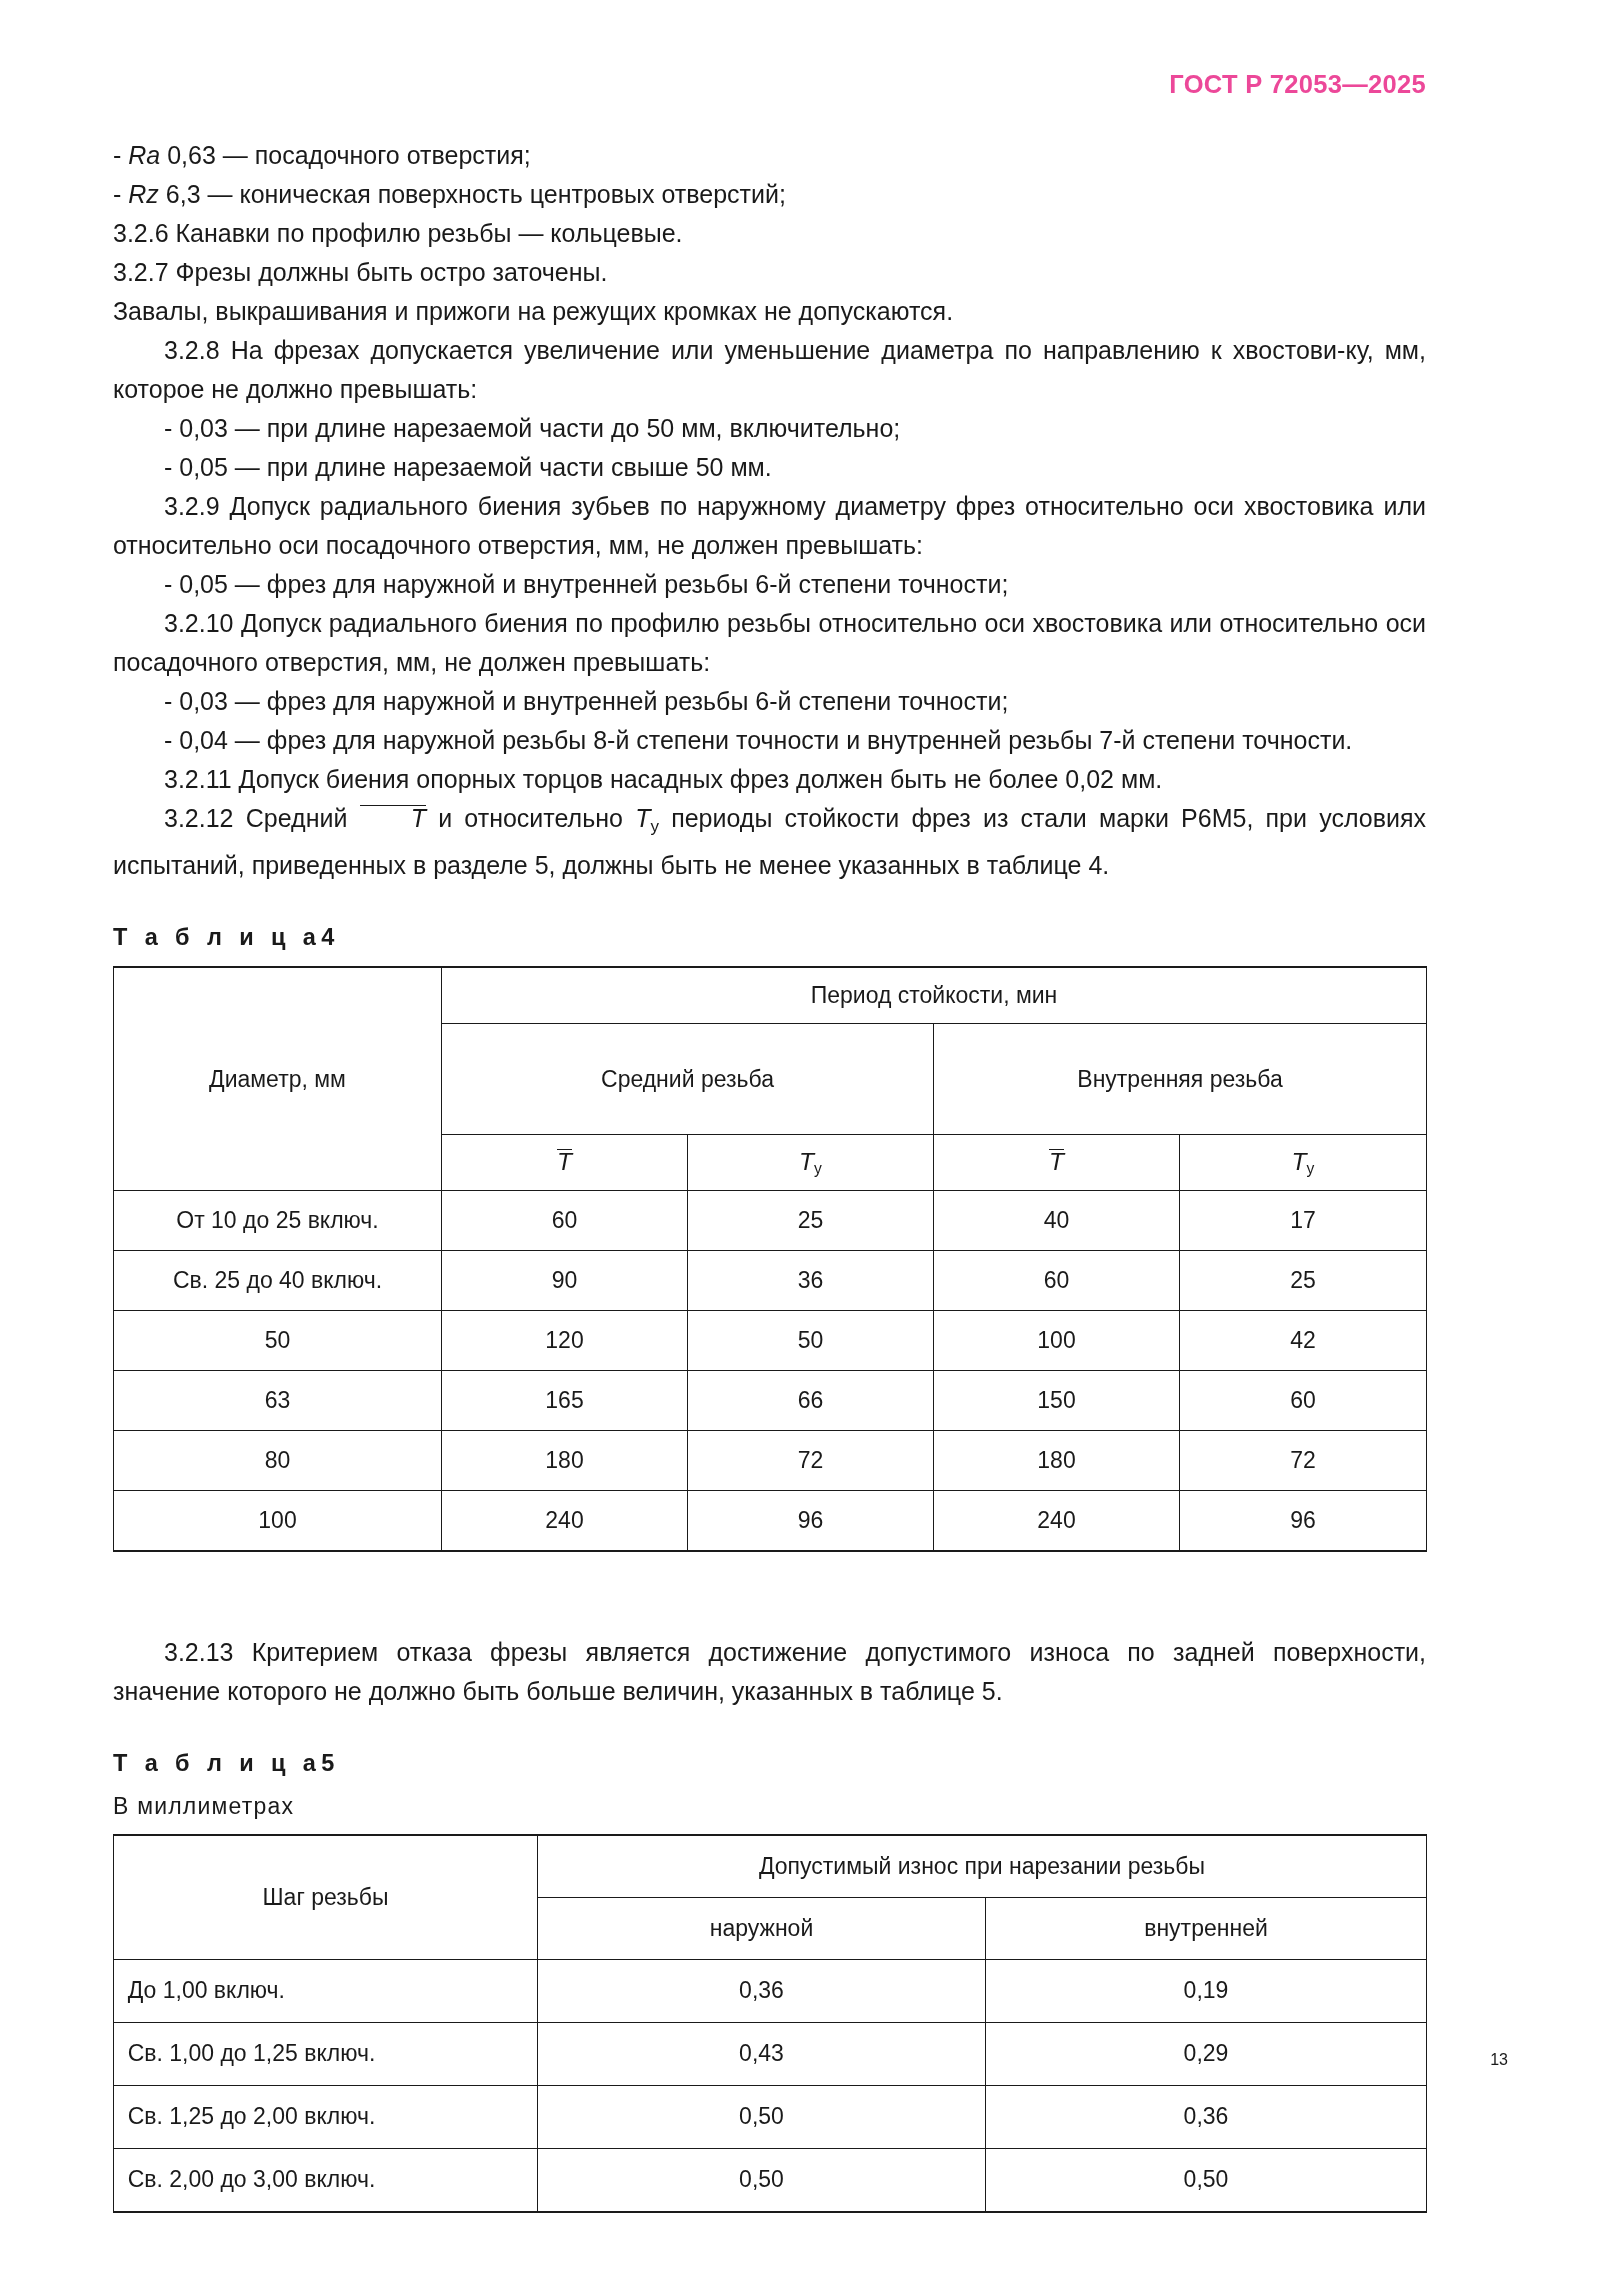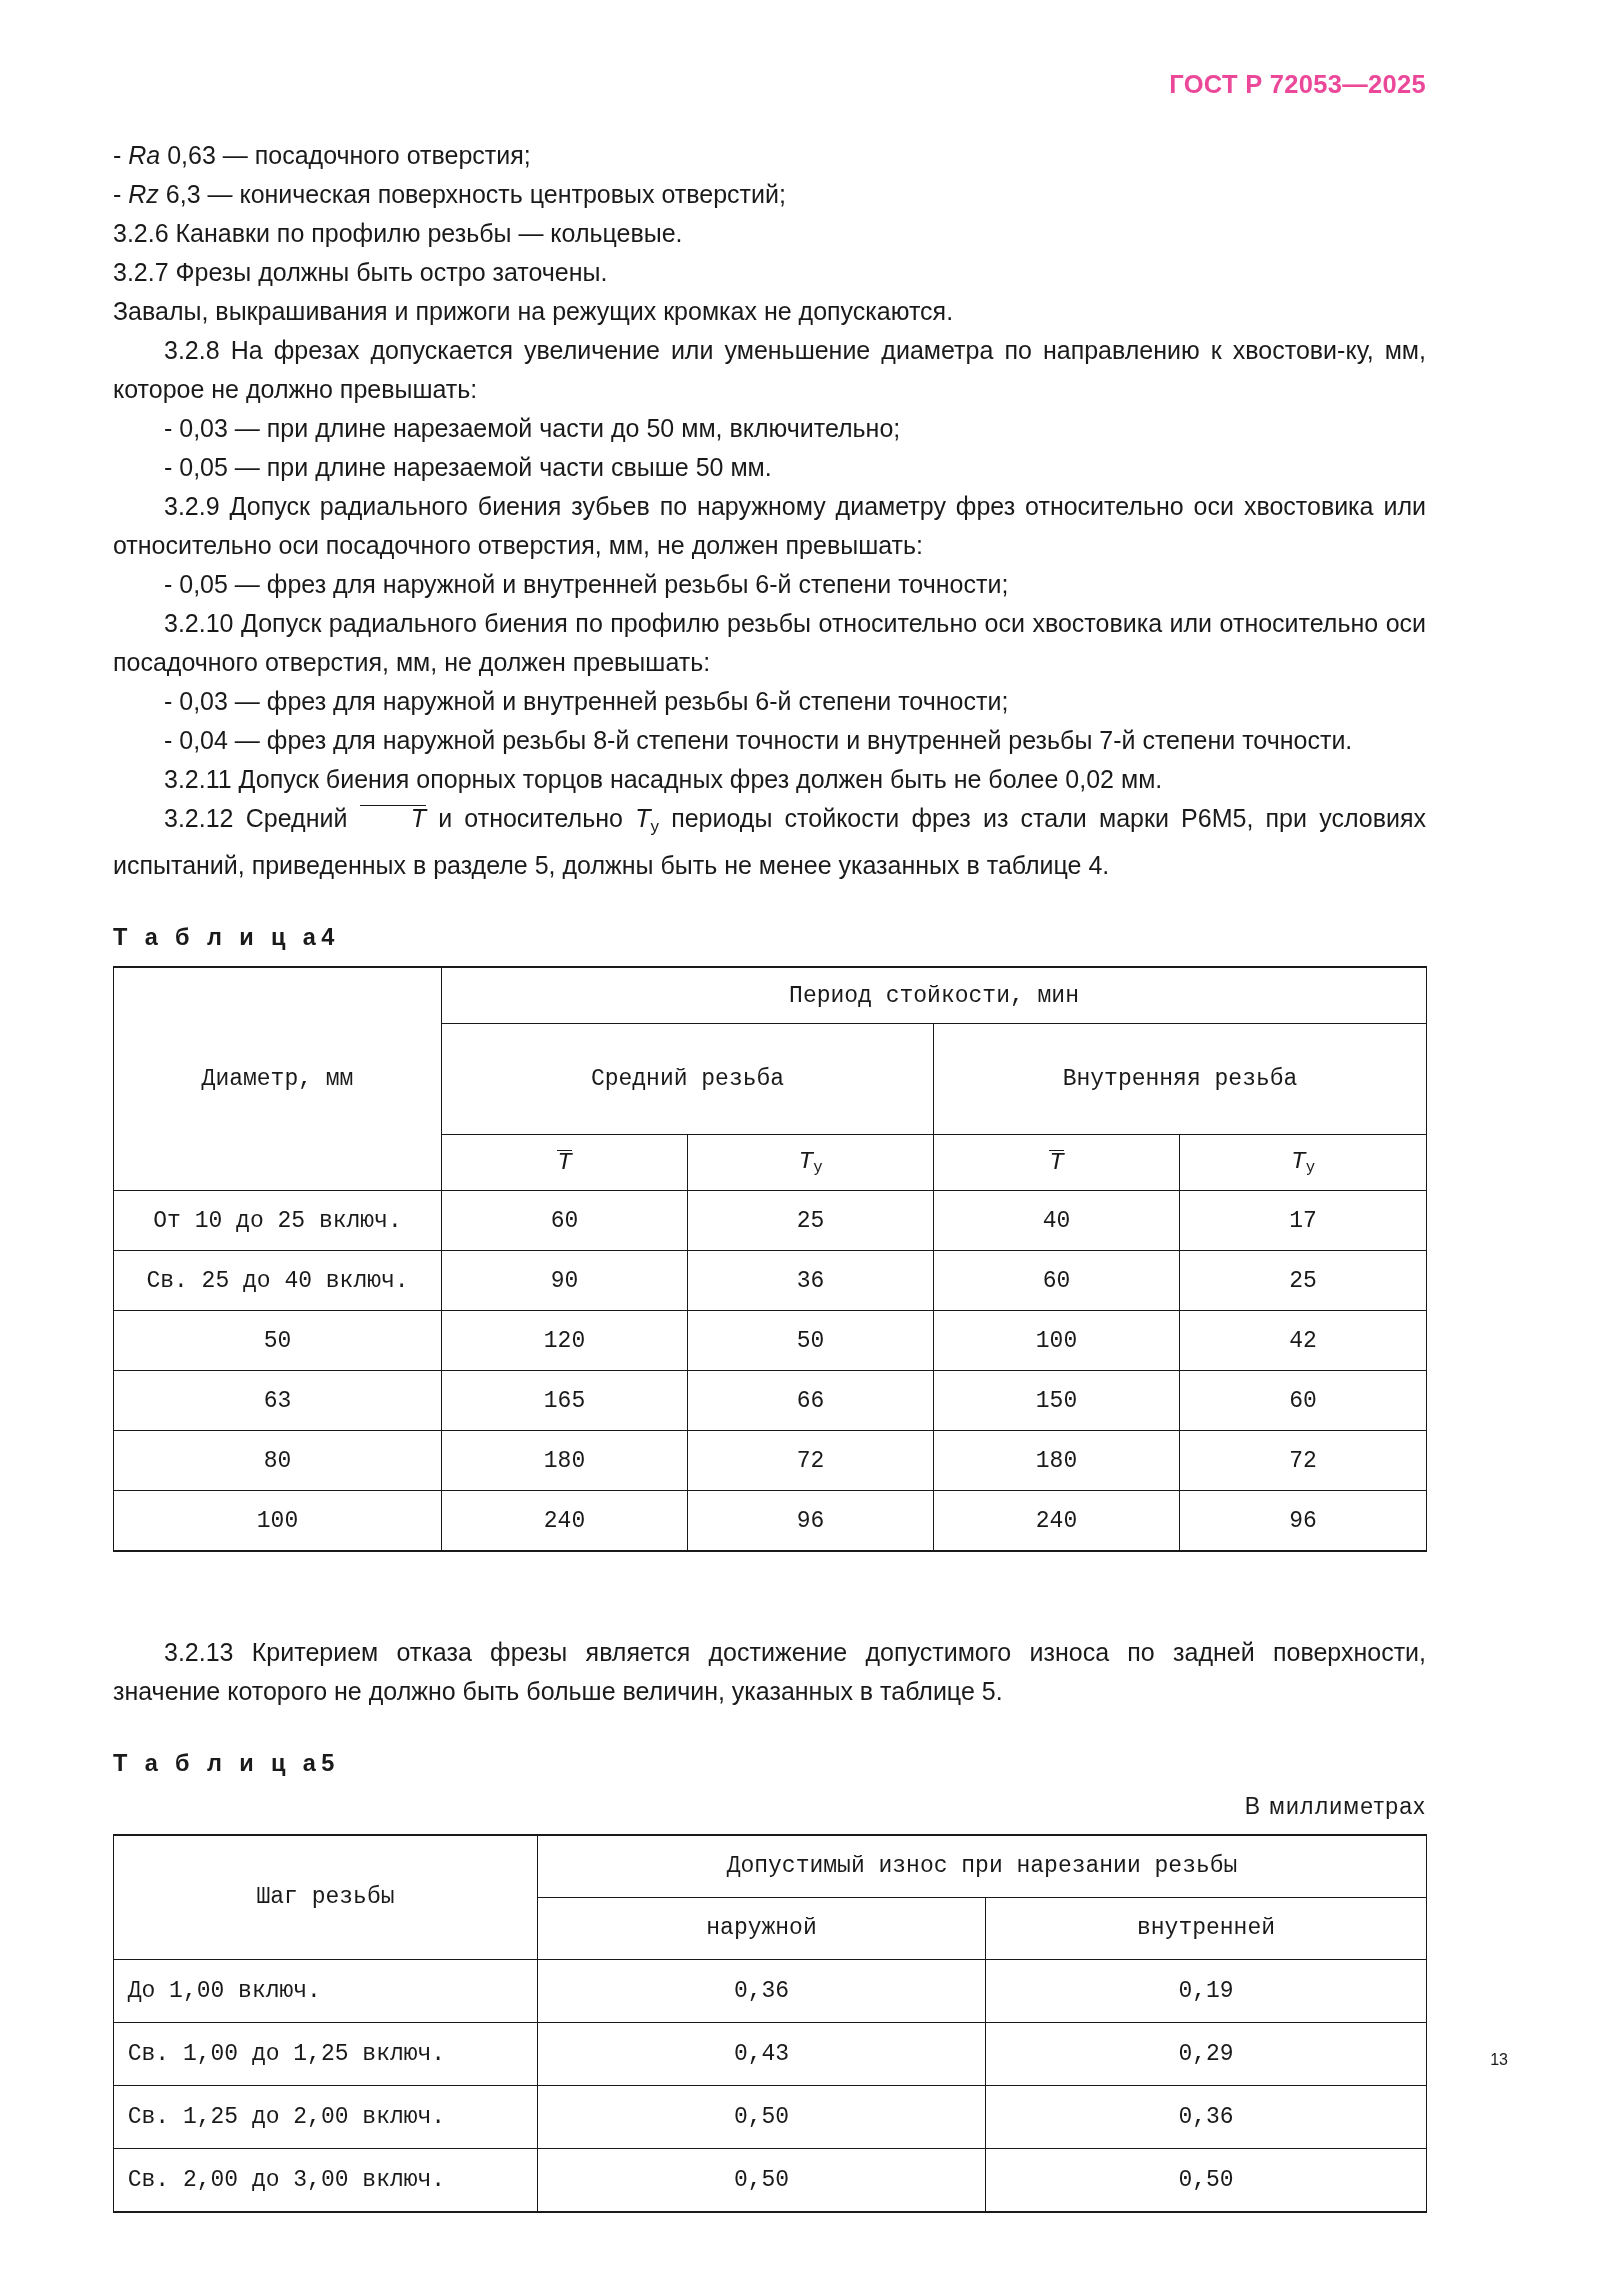--- a/index.html
+++ b/index.html
@@ -75,39 +75,38 @@
   .tbl-caption {
     font-size: 23.5px;
     letter-spacing: 5.4px;
     margin-top: 39px;
     margin-bottom: 15.7px;
     font-weight: bold;
   }
   .tbl-caption .num { letter-spacing: 0; }
   .units-line {
     font-size: 23px;
-    text-align: right;
+    text-align: left;
     letter-spacing: 1.2px;
     margin-bottom: 13.7px;
   }
 
   
   table.gt {
     border-collapse: collapse;
     width: 1313px;
     table-layout: fixed;
     font-size: 23px;
   }
   table.gt td, table.gt th {
     border: 1.7px solid #1a1a1a;
     font-weight: normal;
     padding: 0;
     vertical-align: middle;
     text-align: center;
-    font-family: Liberation Mono, monospace;
   }
   table.gt .outer-top { border-top-width: 2.9px; }
   table.gt .outer-bot { border-bottom-width: 2.9px; }
   table.gt .hdr-cell { height: 55px; }
   table.gt .hdr-tall { height: 110px; }
   table.gt .data-cell { height: 59px; }
   table.gt .lcell {
     text-align: center;
   }
   table.gt .tsym {

